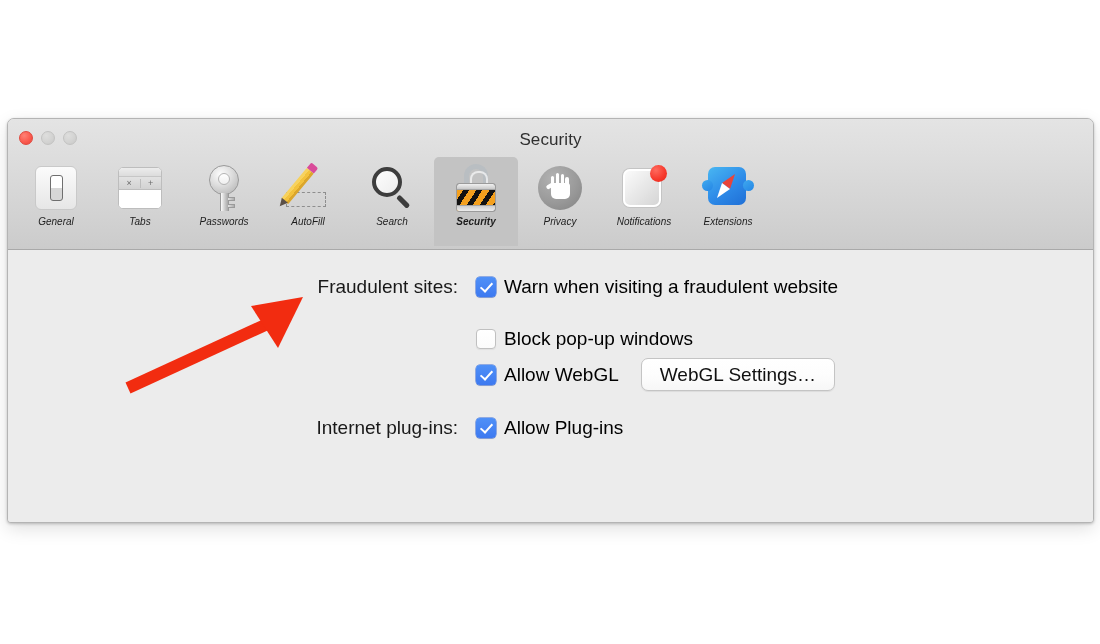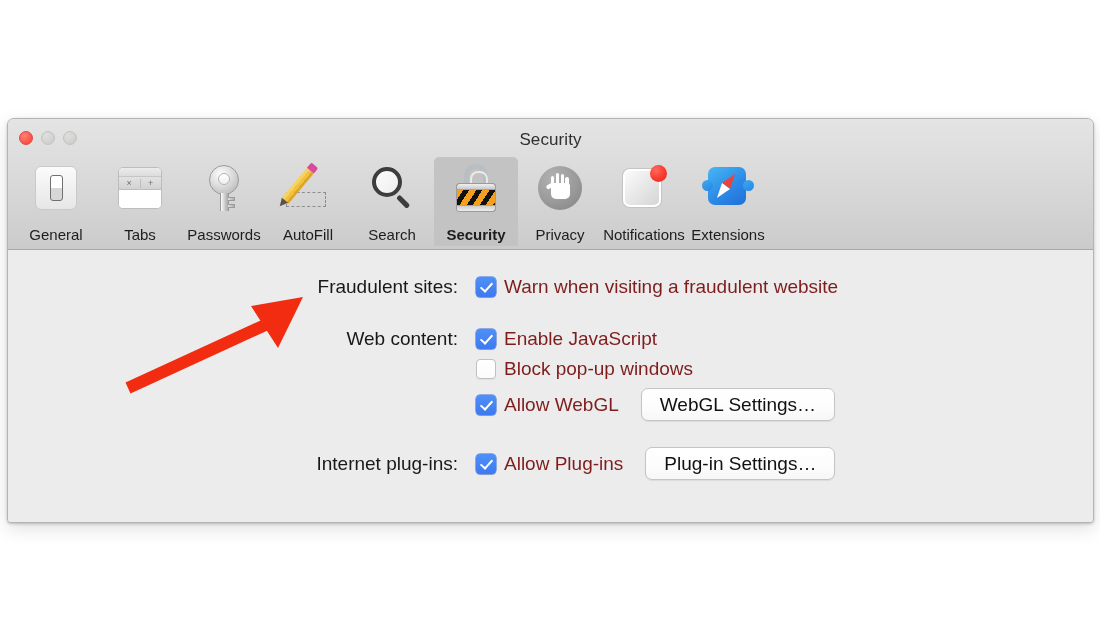--- a/index.html
+++ b/index.html
@@ -92,24 +92,25 @@
     cursor: default;
   }
   .tab.selected { background: #c3c3c3; }
   .tab .icon-wrap {
     height: 52px;
     display: flex;
     align-items: center;
     justify-content: center;
   }
   .tab .tab-label {
-    font-size: 15px;
+    font-size: 10px;
     color: #1d1d1d;
-    margin-top: 12px;
+    margin-top: 2px;
     white-space: nowrap;
+    font-style: italic;
   }
   .tab.selected .tab-label { font-weight: 700; }
 
   
   
   .ic-general {
     width: 42px; height: 44px;
     border-radius: 6px;
     background: linear-gradient(to bottom, #fbfbfb, #e6e6e6);
     border: 1px solid #c9c9c9;
@@ -410,21 +411,21 @@
     border-width: 0 2.4px 2.4px 0;
     transform: rotate(42deg);
   }
   .cb.off {
     background: linear-gradient(to bottom, #ffffff 0%, #fbfbfb 100%);
     border: 1px solid #c0c0c0;
     box-shadow: 0 1px 1px rgba(0,0,0,0.06);
   }
   .cb-text {
     font-size: 19px;
-    color: #7f1d1d;
+    color: #000000;
     white-space: nowrap;
   }
 
   .push-btn {
     margin-left: 22px;
     height: 33px;
     padding: 0 18px;
     border-radius: 7px;
     background: linear-gradient(to bottom,#ffffff 0%,#fdfdfd 52%,#f7f7f7 100%);
     border: 1px solid #c4c4c4;
@@ -584,27 +585,20 @@
       <div class="row">
         <div class="row-label">Fraudulent sites:</div>
         <div class="row-control">
           <div class="cb on"></div>
           <div class="cb-text">Warn when visiting a fraudulent website</div>
         </div>
       </div>
 
       <div class="gap-lg"></div>
 
-      <div class="row">
-        <div class="row-label">Web content:</div>
-        <div class="row-control">
-          <div class="cb on"></div>
-          <div class="cb-text">Enable JavaScript</div>
-        </div>
-      </div>
 
       <div class="row">
         <div class="row-label empty">&nbsp;</div>
         <div class="row-control">
           <div class="cb off"></div>
           <div class="cb-text">Block pop-up windows</div>
         </div>
       </div>
 
       <div class="row">
@@ -616,21 +610,20 @@
         </div>
       </div>
 
       <div class="gap-md"></div>
 
       <div class="row">
         <div class="row-label">Internet plug-ins:</div>
         <div class="row-control">
           <div class="cb on"></div>
           <div class="cb-text">Allow Plug-ins</div>
-          <div class="push-btn">Plug-in Settings…</div>
         </div>
       </div>
 
     </div>
   </div>
 
   <svg id="red-arrow" viewBox="0 0 195 105">
     <line x1="10" y1="96" x2="158" y2="28" stroke="#f22c10" stroke-width="12" stroke-linecap="butt"></line>
     <polygon points="185,5 133,14 160,56" fill="#f22c10"></polygon>
   </svg>

